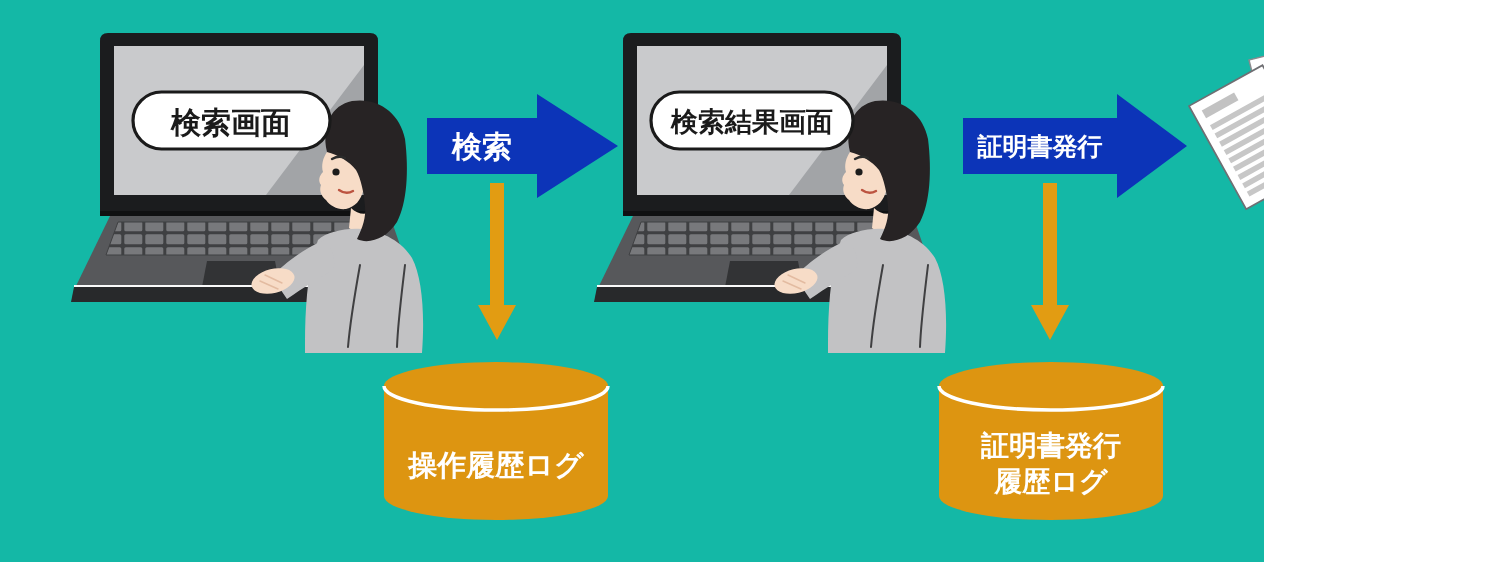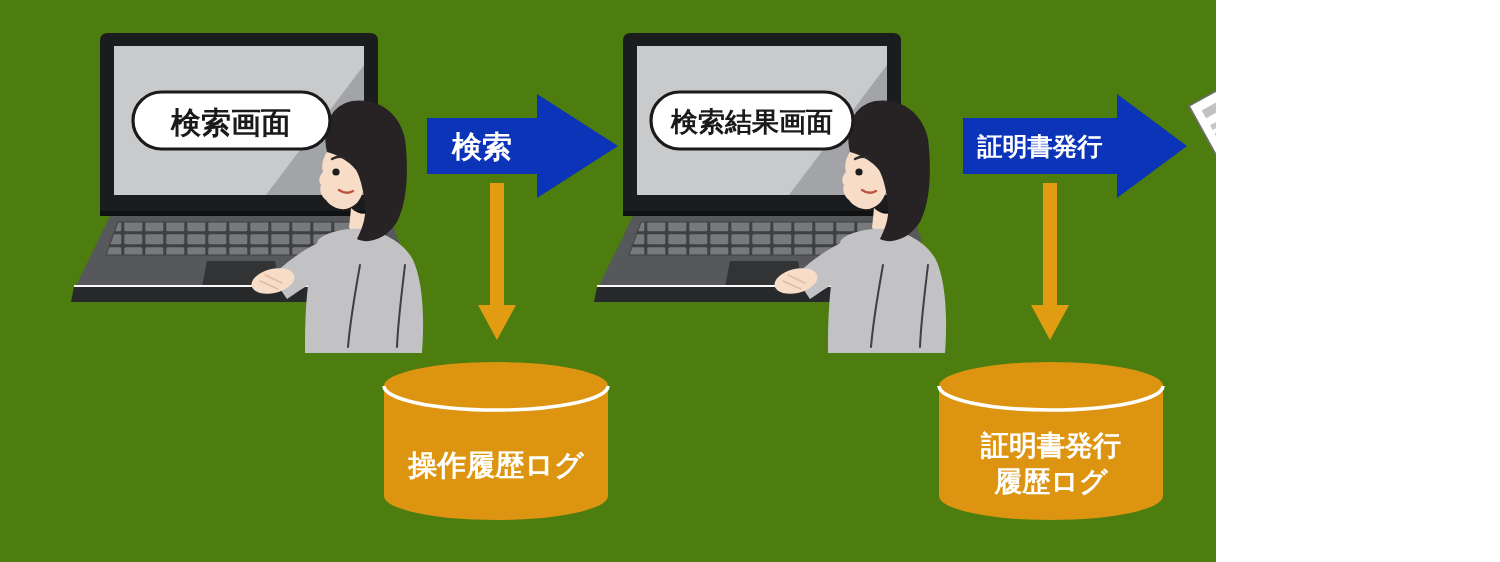--- a/index.html
+++ b/index.html
@@ -1,18 +1,19 @@
 <!DOCTYPE html>
 <html><head>
 <meta charset="utf-8">
 <style>
   html,body{margin:0;padding:0;background:#ffffff;}
   .canvas{
-    position:relative;width:1216px;height:562px;background:#4d7c0f;overflow:hidden;
+    position:relative;width:1216px;height:562px;background:#14b8a6;overflow:hidden;
     font-family:"Liberation Sans","DejaVu Sans",sans-serif;
+    padding-left:48px;
   }
   .abs{position:absolute;}
   svg text{
     font-family:"Liberation Sans","DejaVu Sans",sans-serif;
     font-weight:700;
   }
   .pill-text{fill:#1a1a1a;}
   .pill-text-1{font-size:30px;}
   .pill-text-2{font-size:27px;}
   .arrow-text-1{fill:#ffffff;font-size:30px;}

